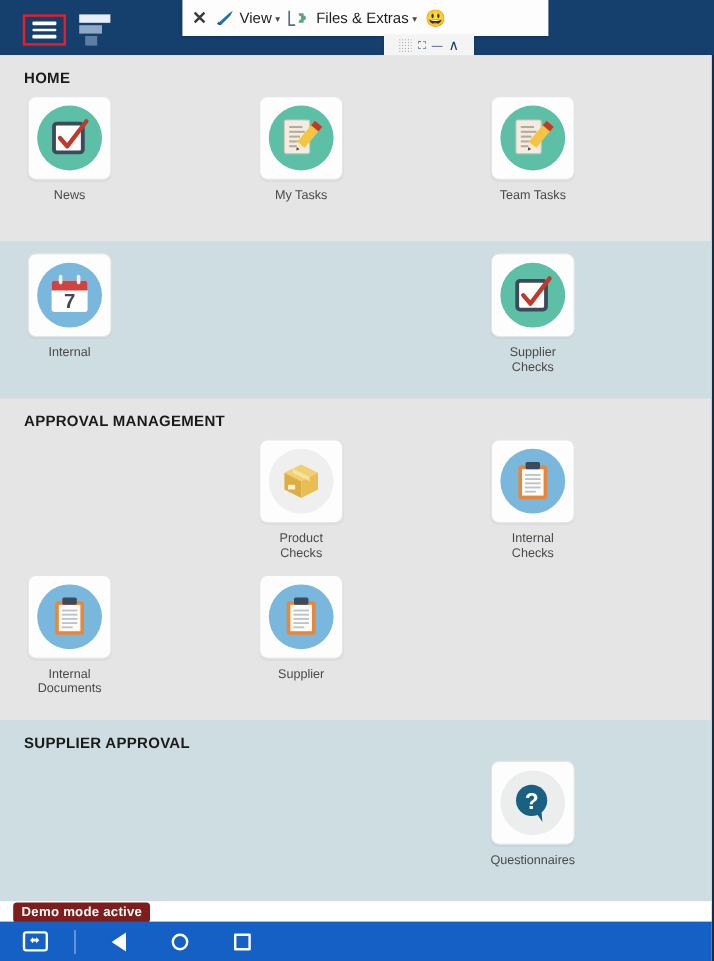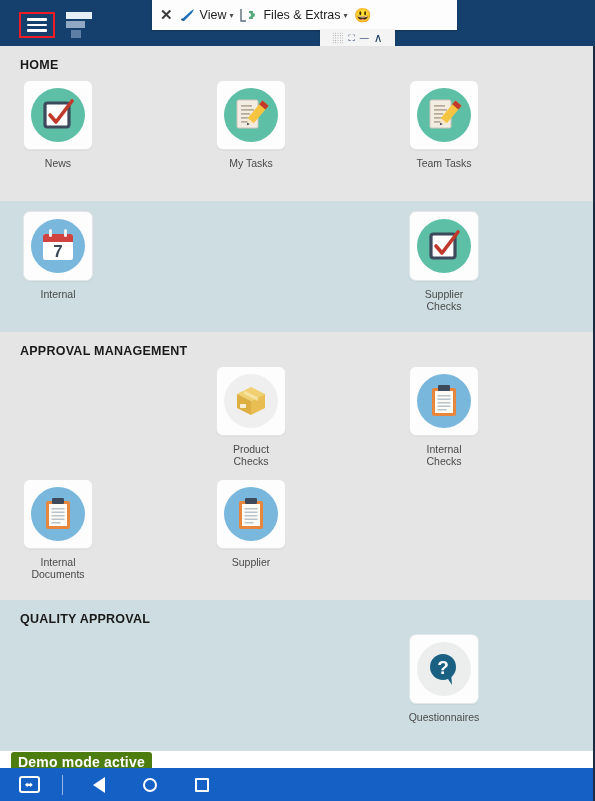--- a/index.html
+++ b/index.html
@@ -118,22 +118,22 @@
   }
 
   
   .demobar {
     position: absolute; left: 0; bottom: 33px;
     width: 593px; height: 17px;
     background: #ffffff;
   }
   .demobadge {
     position: absolute; left: 11px; top: 1px;
-    background: #4d7c0f; color: #ffffff;
-    font-size: 14px; font-weight: 700;
+    background: #7f1d1d; color: #ffffff;
+    font-size: 11px; font-weight: 700;
     padding: 2px 7px 3px 7px;
     border-radius: 3px;
     letter-spacing: .2px;
   }
   .navbar {
     position: absolute; left: 0; bottom: 0;
     width: 593px; height: 33px;
     background: #1560c4;
     display: flex; align-items: center;
   }
@@ -376,21 +376,21 @@
                     <rect x="10.5" y="25" width="9" height="1.5"></rect>
                   </g>
                 </svg>
               </span>
             </div>
             <div class="tile-label">Supplier</div>
           </div>
         </div>
       </div>
       <div class="section tinted">
-        <div class="section-title">QUALITY APPROVAL</div>
+        <div class="section-title">SUPPLIER APPROVAL</div>
         <div class="tile-row">
           <div class="tile c2">
             <div class="tile-box">
               <span class="disc" style="background:#eceeee">
                 <svg width="34" height="34" viewBox="0 0 34 34">
                   <circle cx="16" cy="15" r="13" fill="#1a6083"></circle>
                   <polygon points="19,24 25,33 24,21" fill="#1a6083"></polygon>
                   <text x="16" y="22" font-family="Liberation Sans, sans-serif" font-size="19" font-weight="700" fill="#ffffff" text-anchor="middle">?</text>
                 </svg>
               </span>

